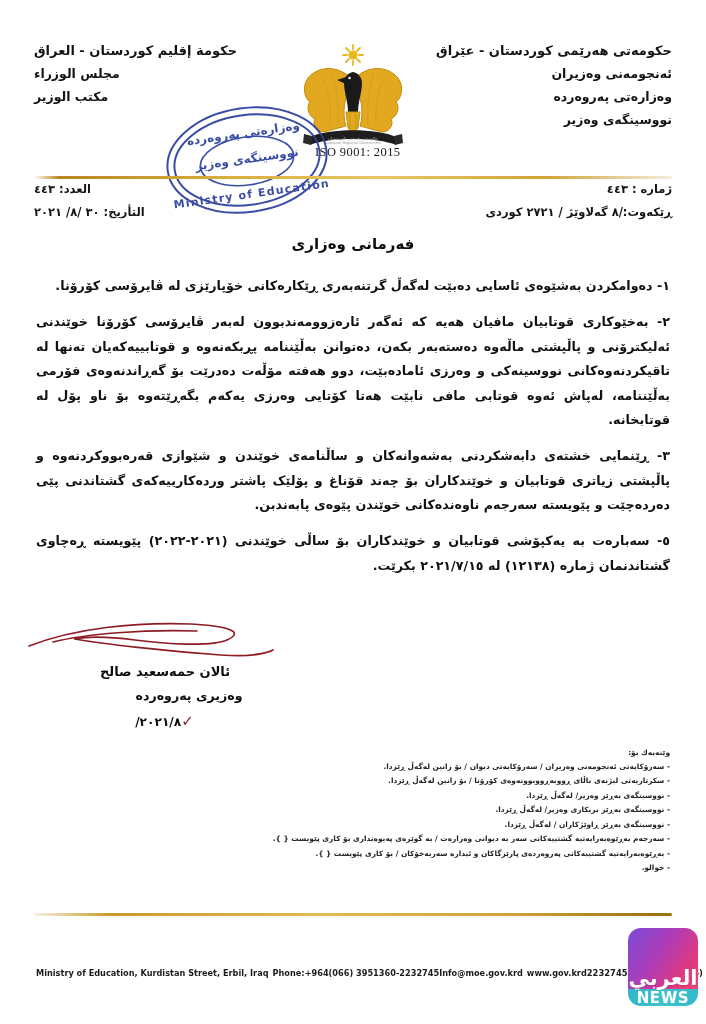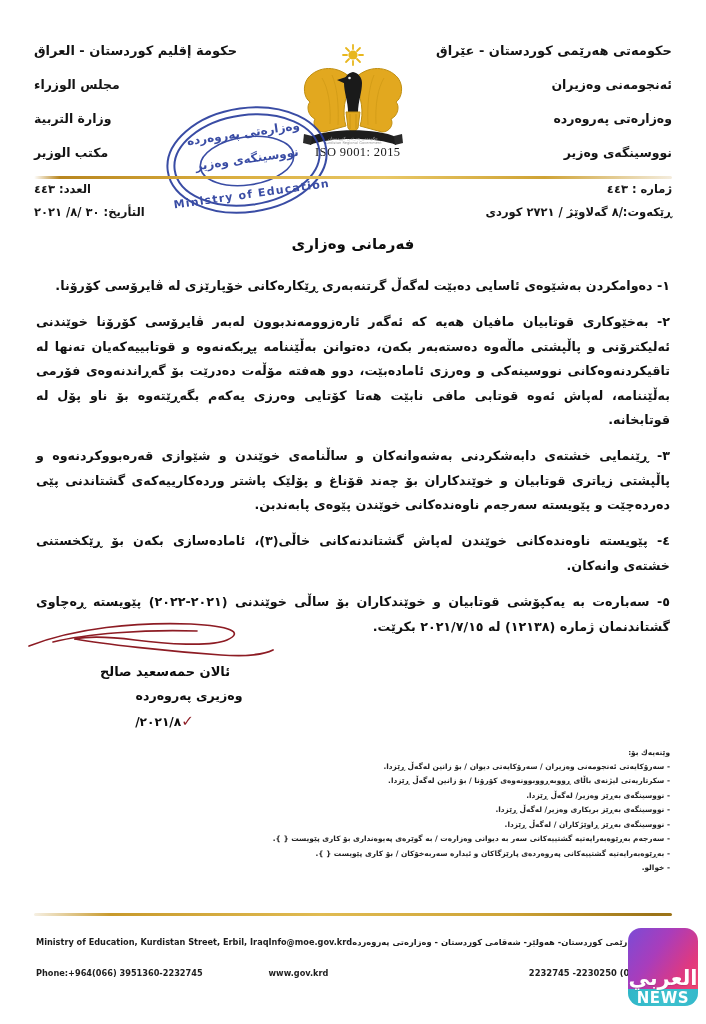--- a/index.html
+++ b/index.html
@@ -30,21 +30,21 @@
     align-items: flex-start;
     justify-content: space-between;
     padding: 42px 34px 0 34px;
     box-sizing: border-box;
     height: 150px;
   }
   .hdr-col {
     width: 232px;
     display: flex;
     flex-direction: column;
-    gap: 16px;
+    gap: 5px;
   }
   .hdr-col.right { text-align: right; direction: rtl; }
   .hdr-col.left  { text-align: left;  direction: rtl; }
   .hdr-line {
     font-size: 12.5px;
     font-weight: 700;
     line-height: 1.42;
     white-space: nowrap;
     color: #141414;
   }
@@ -228,21 +228,21 @@
     position: absolute;
     bottom: 46px;
     left: 36px;
     right: 36px;
     display: flex;
     flex-direction: row;
     justify-content: space-between;
     align-items: flex-start;
     direction: ltr;
   }
-  .foot-col { display: flex; flex-direction: column; gap: 21px; }
+  .foot-col { display: flex; flex-direction: row; gap: 4px; }
   .foot-col.en { direction: ltr; text-align: left; }
   .foot-col.web { direction: ltr; text-align: left; }
   .foot-col.ku { direction: rtl; text-align: right; }
   .foot-line {
     font-size: 8.2px;
     font-weight: 600;
     color: #1d1d1d;
     white-space: nowrap;
   }
   .foot-col.ku .foot-line { font-size: 8.4px; }
@@ -360,21 +360,20 @@
         <path d="M10 90 L18 92 L17 101 L9 99 Z" fill="#2a2a2a"></path>
         <path d="M108 90 L100 92 L101 101 L109 99 Z" fill="#2a2a2a"></path>
         <text x="59" y="95.5" text-anchor="middle" font-size="4.2" fill="#bdbdbd" font-family="DejaVu Sans, sans-serif">حکومەتی هەرێمی کوردستان</text>
         <text x="59" y="100" text-anchor="middle" font-size="3.6" fill="#9a9a9a" font-family="DejaVu Sans, sans-serif">Kurdistan Regional Government</text>
       </svg>
     </div>
 
     <div class="hdr-col left">
       <div class="hdr-line first">حكومة إقليم كوردستان - العراق</div>
       <div class="hdr-line">مجلس الوزراء</div>
-      <div class="hdr-line">وزارة التربية</div>
       <div class="hdr-line">مكتب الوزير</div>
     </div>
   </div>
 
   <div class="iso-text">ISO  9001: 2015</div>
 
   <svg class="stamp" viewBox="0 0 168 114">
     <g fill="none" stroke="#2b3f9e" stroke-width="2">
       <ellipse cx="84" cy="57" rx="80" ry="52" transform="rotate(-8 84 57)"></ellipse>
       <ellipse cx="84" cy="57" rx="73" ry="45" transform="rotate(-8 84 57)"></ellipse>
@@ -399,21 +398,20 @@
       <div class="ref-line">التأريخ: ٣٠ /٨/ ٢٠٢١</div>
     </div>
   </div>
 
   <div class="doc-title">فەرمانی وەزاری</div>
 
   <div class="body-wrap">
     <p class="clause">١- دەوامکردن بەشێوەی ئاسایی دەبێت لەگەڵ گرتنەبەری ڕێکارەکانی خۆپارێزی لە ڤایرۆسی کۆرۆنا.</p>
     <p class="clause">٢- بەخێوکاری قوتابیان مافیان هەیە که ئەگەر ئارەزوومەندبوون لەبەر ڤایرۆسی کۆرۆنا خوێندنی ئەلیکترۆنی و پاڵپشتی ماڵەوە دەستەبەر بکەن، دەتوانن بەڵێننامە پڕبکەنەوە و قوتابییەکەیان تەنها لە تاقیکردنەوەکانی نووسینەکی و وەرزی ئامادەبێت، دوو هەفتە مۆڵەت دەدرێت بۆ گەڕاندنەوەی فۆرمی بەڵێننامە، لەپاش ئەوە قوتابی مافی نابێت هەتا کۆتایی وەرزی یەکەم بگەڕێتەوە بۆ ناو پۆل لە قوتابخانە.</p>
     <p class="clause">٣- ڕێنمایی خشتەی دابەشکردنی بەشەوانەکان و ساڵنامەی خوێندن و شێوازی قەرەبووکردنەوە و پاڵپشتی زیاتری قوتابیان و خوێندکاران بۆ چەند قۆناغ و پۆلێک پاشتر وردەکارییەکەی گشتاندنی پێی دەردەچێت و پێویستە سەرجەم ناوەندەکانی خوێندن پێوەی پابەندبن.</p>
-    <p class="clause">٤- پێویستە ناوەندەکانی خوێندن لەپاش گشتاندنەکانی خاڵی(٣)، ئامادەسازی بکەن بۆ ڕێکخستنی خشتەی وانەکان.</p>
     <p class="clause">٥- سەبارەت بە یەکپۆشی قوتابیان و خوێندکاران بۆ ساڵی خوێندنی (٢٠٢١-٢٠٢٢) پێویستە ڕەچاوی گشتاندنمان ژمارە (١٢١٣٨) لە ٢٠٢١/٧/١٥ بکرێت.</p>
   </div>
 
   <div class="sig-zone">
     <div class="sig-mark">
       <svg width="300" height="48" viewBox="0 0 300 48">
         <g fill="none" stroke="#8d1c24" stroke-width="1.7" stroke-linecap="round">
           <path d="M14 26 C60 8 120 2 176 4 C214 6 230 12 212 20 C196 27 150 24 120 20 C96 17 74 16 60 19"></path>
           <path d="M60 19 C88 24 150 31 206 35 C232 37 250 34 258 30"></path>
           <path d="M38 22 C70 14 130 9 182 11"></path>

